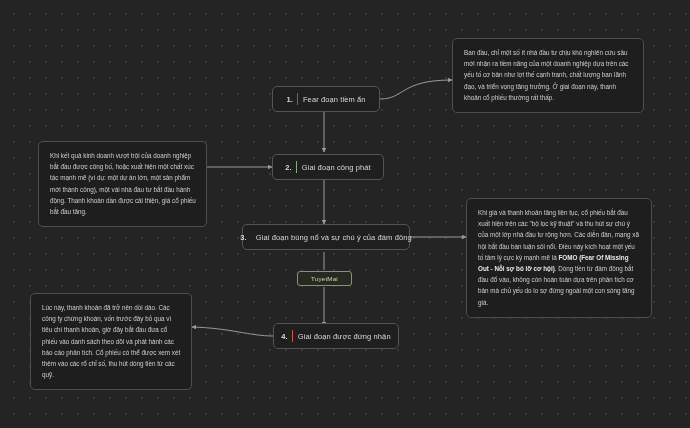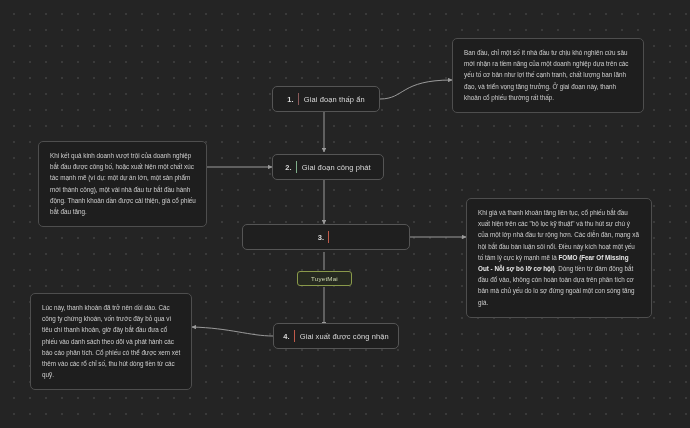--- a/index.html
+++ b/index.html
@@ -118,49 +118,50 @@
     <path d="M 273 336 C 250 336, 230 328, 192 327" fill="none" stroke="#9a9a9a" stroke-width="1" marker-end="url(#arrow-sm)"></path>
   </svg>
 
   <div class="node note-node" style="left:452px; top:38px; width:192px;">
     <span>Ban đầu, chỉ một số ít nhà đầu tư chịu khó nghiên cứu sâu mới nhận ra tiềm năng của một doanh nghiệp dựa trên các yếu tố cơ bản như lợi thế cạnh tranh, chất lượng ban lãnh đạo, và triển vọng tăng trưởng. Ở giai đoạn này, thanh khoản cổ phiếu thường rất thấp.</span>
   </div>
 
   <div class="node stage-node" style="left:272px; top:86px; width:108px;">
     <span class="stage-num">1.</span>
     <span class="stage-bar" style="background:#8a5a5a;"></span>
-    <span>Giai đoạn thấp ẩn</span>
+    <span>Fear đoạn tiềm ẩn</span>
   </div>
 
   <div class="node note-node" style="left:38px; top:141px; width:169px;">
     <span>Khi kết quả kinh doanh vượt trội của doanh nghiệp bắt đầu được công bố, hoặc xuất hiện một chất xúc tác mạnh mẽ (ví dụ: một dự án lớn, một sản phẩm mới thành công), một vài nhà đầu tư bắt đầu hành động. Thanh khoản dần được cải thiện, giá cổ phiếu bắt đầu tăng.</span>
   </div>
 
   <div class="node stage-node" style="left:272px; top:154px; width:112px;">
     <span class="stage-num">2.</span>
     <span class="stage-bar" style="background:#7fae8a;"></span>
     <span>Giai đoạn công phát</span>
   </div>
 
   <div class="node note-node" style="left:466px; top:198px; width:186px;">
     <span>Khi giá và thanh khoản tăng liên tục, cổ phiếu bắt đầu xuất hiện trên các "bộ lọc kỹ thuật" và thu hút sự chú ý của một lớp nhà đầu tư rộng hơn. Các diễn đàn, mạng xã hội bắt đầu bàn luận sôi nổi. Điều này kích hoạt một yếu tố tâm lý cực kỳ mạnh mẽ là </span><b>FOMO (Fear Of Missing Out - Nỗi sợ bỏ lỡ cơ hội)</b><span>. Dòng tiền từ đám đông bắt đầu đổ vào, không còn hoàn toàn dựa trên phân tích cơ bản mà chủ yếu do lo sợ đứng ngoài một con sóng tăng giá.</span>
   </div>
 
   <div class="node stage-node" style="left:242px; top:224px; width:168px;">
     <span class="stage-num">3.</span>
     <span class="stage-bar" style="background:#c05a4a;"></span>
+    <span>Giai đoạn bùng nổ và sự chú ý của đám đông</span>
   </div>
 
   <div class="node tag-node" style="left:297px; top:271px; width:55px;">
     <span>TuyetMai</span>
   </div>
 
   <div class="node note-node" style="left:30px; top:293px; width:162px;">
     <span>Lúc này, thanh khoản đã trở nên dồi dào. Các công ty chứng khoán, vốn trước đây bỏ qua vì tiêu chí thanh khoản, giờ đây bắt đầu đưa cổ phiếu vào danh sách theo dõi và phát hành các báo cáo phân tích. Cổ phiếu có thể được xem xét thêm vào các rổ chỉ số, thu hút dòng tiền từ các quỹ.</span>
   </div>
 
   <div class="node stage-node" style="left:273px; top:323px; width:126px;">
     <span class="stage-num">4.</span>
     <span class="stage-bar" style="background:#c05a4a;"></span>
-    <span>Giai xuất được công nhận</span>
+    <span>Giai đoạn được đứng nhận</span>
   </div>
 
 </div>
 
 </body></html>

